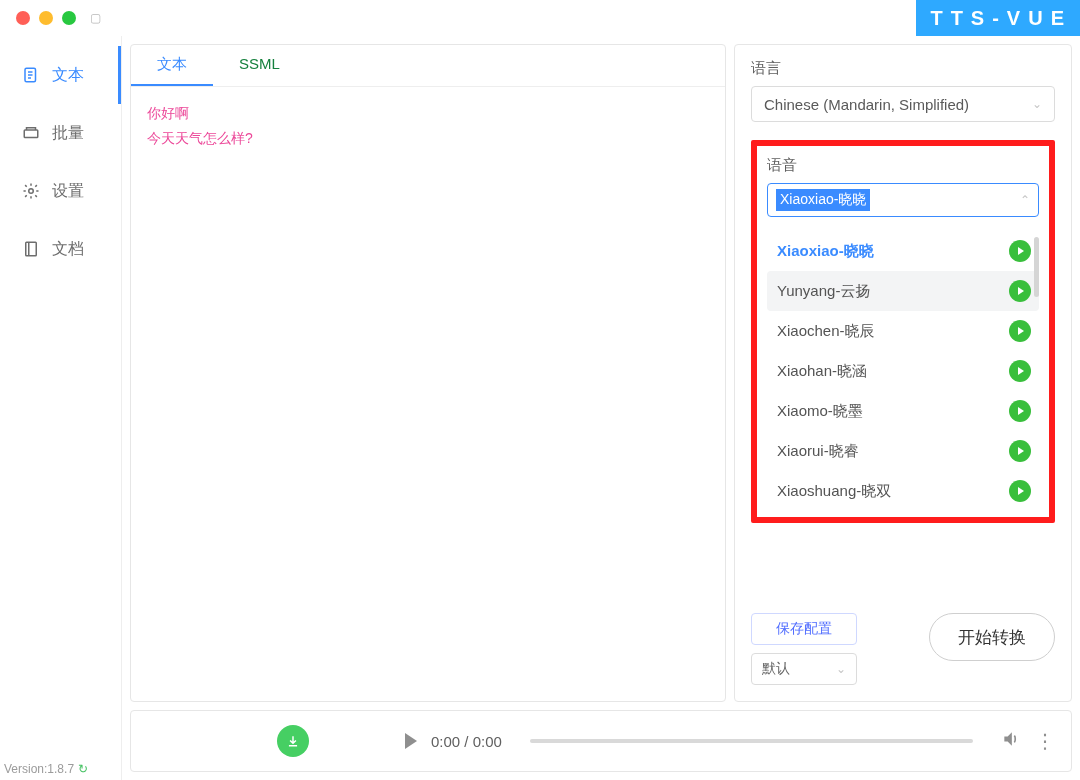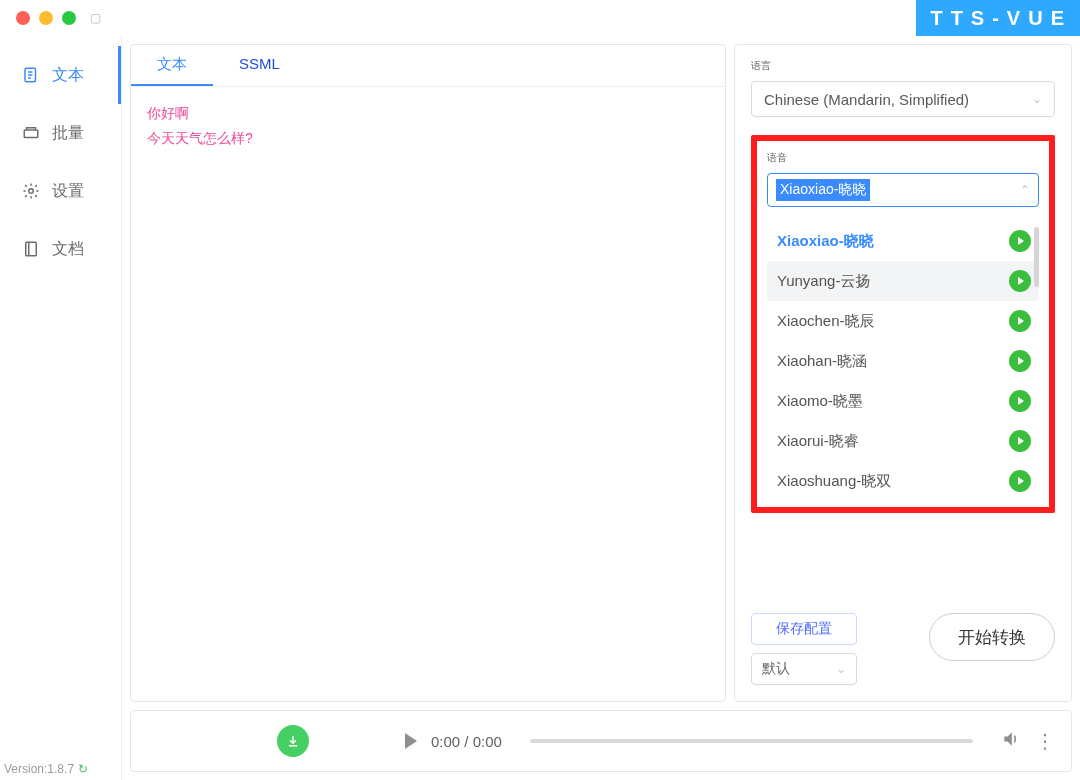--- a/index.html
+++ b/index.html
@@ -21,26 +21,26 @@
 .side-item.active { color: #3a8bff; border-right: 3px solid #3a8bff; background: #fff; }
 .side-item .icn { width: 18px; height: 18px; display: flex; align-items: center; justify-content: center; }
 .version { position: absolute; bottom: 4px; left: 4px; font-size: 12px; color: #9b9b9b; display: flex; align-items: center; gap: 4px; }
 .version .ref { color: #47c264; }
 
 .main { flex: 1; display: flex; flex-direction: column; padding: 8px; gap: 8px; }
 .mainrow { display: flex; gap: 8px; flex: 1; }
 
 .editor { flex: 1; border: 1px solid #e6e6e6; border-radius: 4px; display: flex; flex-direction: column; }
 .tabs { display: flex; border-bottom: 1px solid #eee; }
-.tab { padding: 10px 26px; color: #1d4ed8; font-size: 15px; cursor: pointer; }
+.tab { padding: 10px 26px; color: #15803d; font-size: 15px; cursor: pointer; }
 .tab.active { color: #3a8bff; border-bottom: 2px solid #3a8bff; }
 .textarea { flex: 1; padding: 14px 16px; font-size: 14px; color: #ec4899; line-height: 1.8; white-space: pre-wrap; }
 
 .panel { width: 338px; border: 1px solid #e6e6e6; border-radius: 4px; padding: 14px 16px 16px; display: flex; flex-direction: column; position: relative; }
-.plabel { font-size: 10px; color: #5e5e5e; margin-bottom: 8px; }
+.plabel { font-size: 15px; color: #5e5e5e; margin-bottom: 8px; }
 .sel { border: 1px solid #dcdcdc; border-radius: 4px; height: 36px; display: flex; align-items: center; justify-content: space-between; padding: 16px 12px; color: #5a5a5a; font-size: 15px; cursor: pointer; }
 .chev { color: #c7c7c7; font-size: 12px; }
 
 .voicebox { border: 6px solid #ff1c1c; border-radius: 2px; margin-top: 18px; padding: 10px 10px 6px; }
 .combo { border: 1px solid #3a8bff; border-radius: 4px; height: 34px; display: flex; align-items: center; justify-content: space-between; padding: 0 8px; margin-bottom: 14px; }
 .combo .valwrap { background: #3a8bff; color: #fff; font-size: 14px; padding: 2px 4px; }
 .combo .chev { color: #c7c7c7; }
 
 .opts { max-height: 320px; overflow-y: auto; position: relative; }
 .opt-scrollbar { position: absolute; right: 0; top: 6px; width: 5px; height: 60px; background: #d5d5d5; border-radius: 3px; }

